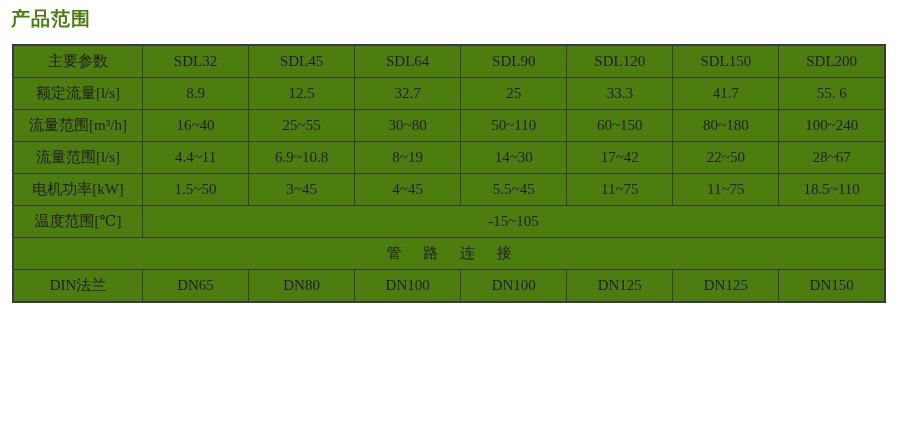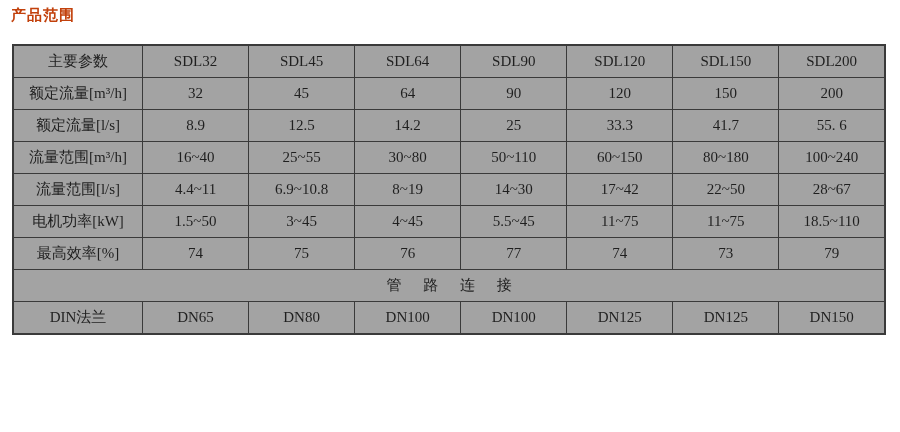--- a/index.html
+++ b/index.html
@@ -12,35 +12,35 @@
     height: 432px;
     position: relative;
     font-family: "Liberation Serif", "DejaVu Serif", serif;
     color: #1f1f1f;
     overflow: hidden;
   }
   .page-title {
     position: absolute;
     left: 11px;
     top: 6px;
-    font-size: 15px;
+    font-size: 19px;
     font-weight: bold;
-    color: #c2410c;
+    color: #4d7c0f;
     font-family: "DejaVu Sans", "Liberation Sans", sans-serif;
     letter-spacing: 1px;
   }
   table.spec-table {
     position: absolute;
     left: 12px;
     top: 44px;
     width: 874px;
     border-collapse: collapse;
     table-layout: fixed;
     border: 2px solid #3a3a3a;
-    background: #a3a3a3;
+    background: #4d7c0f;
   }
   table.spec-table td {
     border: 1px solid #3a3a3a;
     text-align: center;
     vertical-align: middle;
     height: 31px;
     font-size: 15px;
     padding: 0 2px;
     white-space: nowrap;
     overflow: hidden;
@@ -64,36 +64,26 @@
       <td class="label-col">主要参数</td>
       <td>SDL32</td>
       <td>SDL45</td>
       <td>SDL64</td>
       <td>SDL90</td>
       <td>SDL120</td>
       <td>SDL150</td>
       <td>SDL200</td>
     </tr>
 
-    <tr>
-      <td class="label-col">额定流量[m³/h]</td>
-      <td>32</td>
-      <td>45</td>
-      <td>64</td>
-      <td>90</td>
-      <td>120</td>
-      <td>150</td>
-      <td>200</td>
-    </tr>
 
     <tr>
       <td class="label-col">额定流量[l/s]</td>
       <td>8.9</td>
       <td>12.5</td>
-      <td>14.2</td>
+      <td>32.7</td>
       <td>25</td>
       <td>33.3</td>
       <td>41.7</td>
       <td>55. 6</td>
     </tr>
 
     <tr>
       <td class="label-col">流量范围[m³/h]</td>
       <td>16~40</td>
       <td>25~55</td>
@@ -120,31 +110,25 @@
       <td class="label-col">电机功率[kW]</td>
       <td>1.5~50</td>
       <td>3~45</td>
       <td>4~45</td>
       <td>5.5~45</td>
       <td>11~75</td>
       <td>11~75</td>
       <td>18.5~110</td>
     </tr>
 
+    <tr>
+      <td class="label-col">温度范围[℃]</td>
+      <td colspan="7">-15~105</td>
+    </tr>
 
-    <tr>
-      <td class="label-col">最高效率[%]</td>
-      <td>74</td>
-      <td>75</td>
-      <td>76</td>
-      <td>77</td>
-      <td>74</td>
-      <td>73</td>
-      <td>79</td>
-    </tr>
 
     <tr>
       <td colspan="8" class="pipe-merged">管 路 连 接</td>
     </tr>
 
     <tr>
       <td class="label-col">DIN法兰</td>
       <td>DN65</td>
       <td>DN80</td>
       <td>DN100</td>

